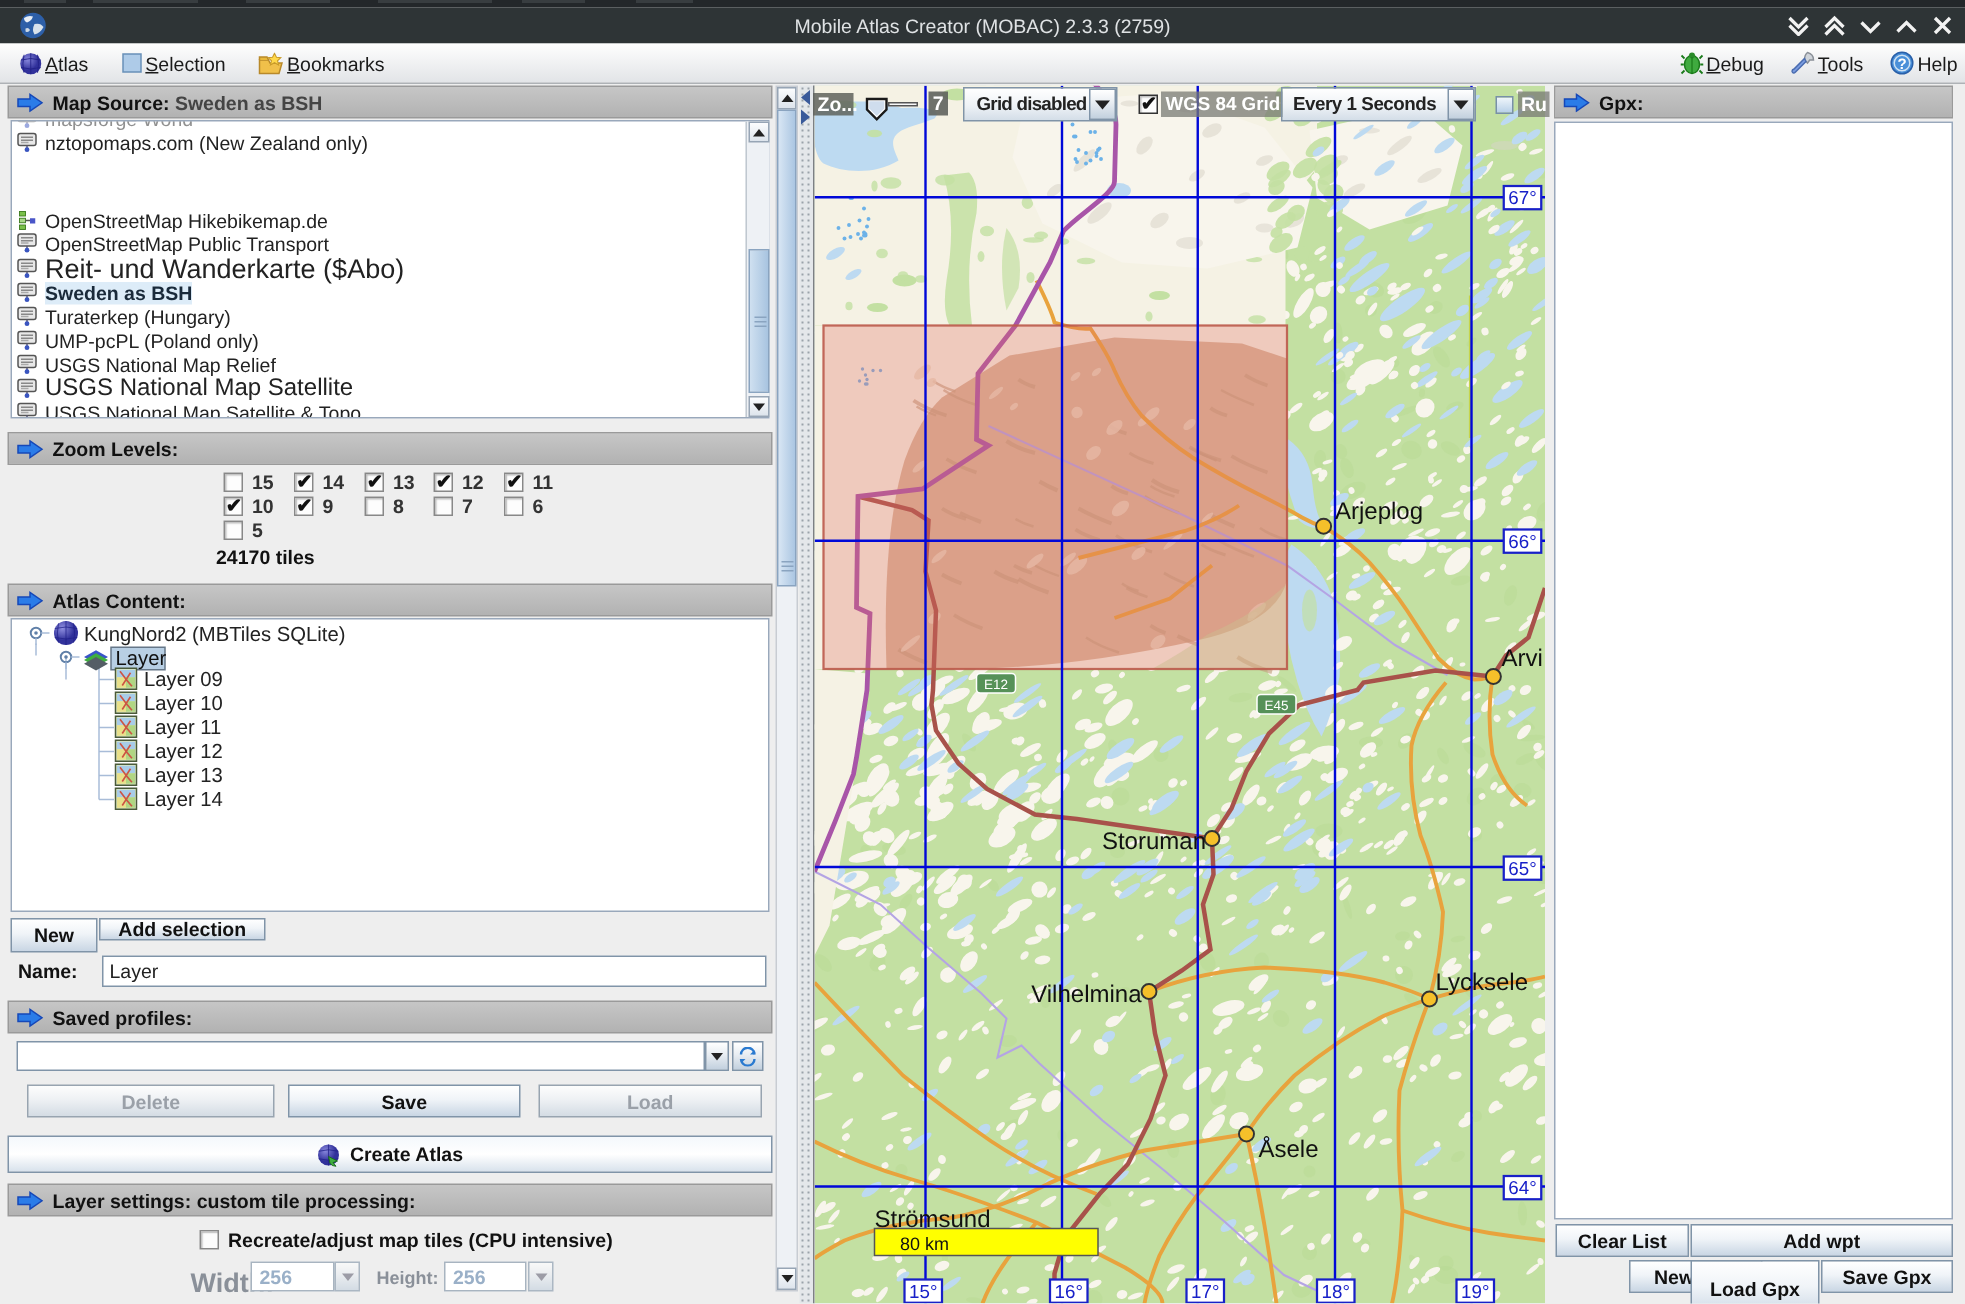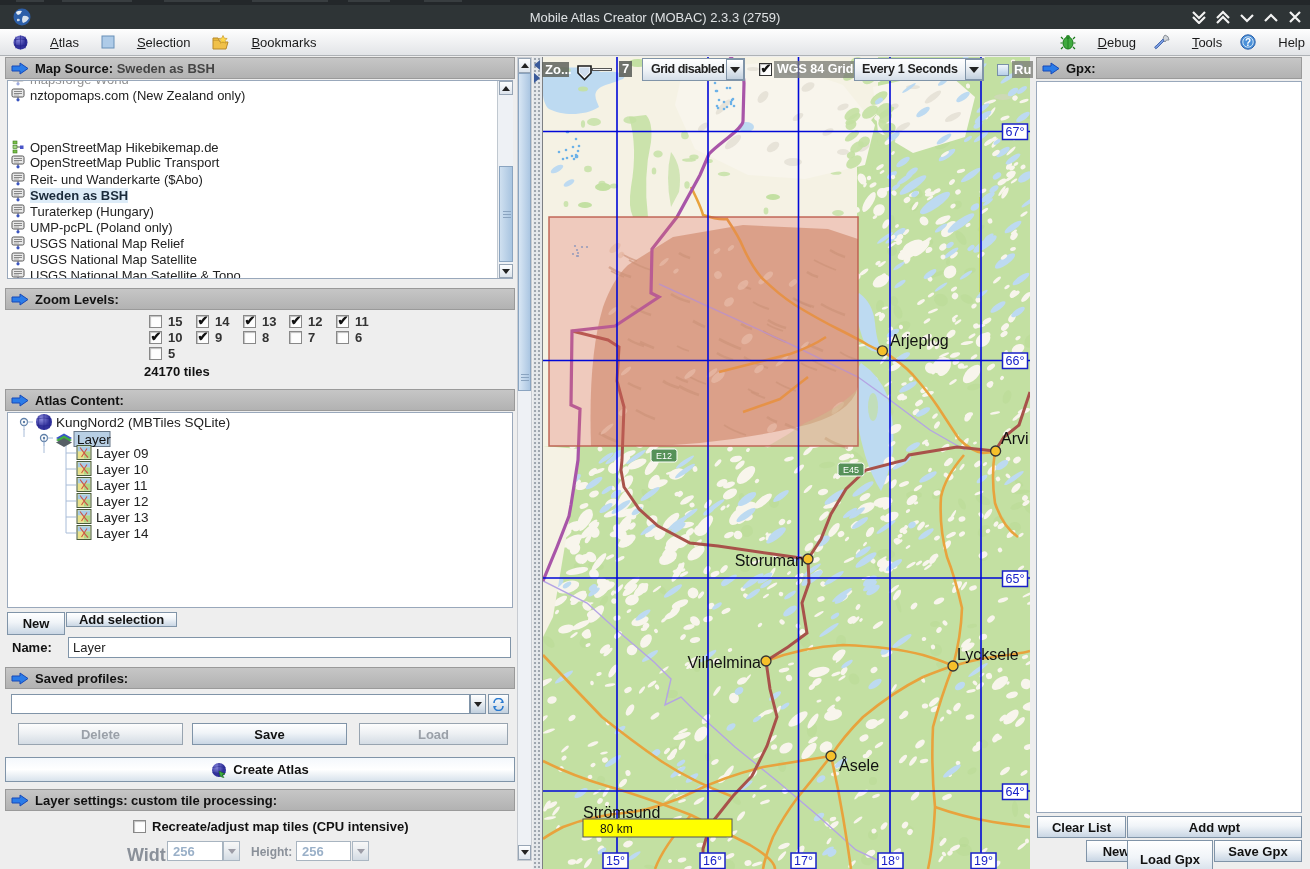--- a/index.html
+++ b/index.html
@@ -9,21 +9,21 @@
 .btn { background:linear-gradient(#ffffff,#f0f4f8 45%,#c9d6e4); border:1px solid #8094a8; font-size:13px; font-weight:bold; color:#111; display:flex; align-items:center; justify-content:center; }
 .btn.dis { color:#9aa0a8; background:linear-gradient(#fdfdfd,#eef1f4 45%,#d4dce4); border-color:#98a4b0; }
 .cb { width:13px; height:13px; background:#fdfdfd; border:1px solid #888; box-shadow:inset 1px 1px 1px rgba(0,0,0,0.25); position:absolute; }
 .cb.chk::after { content:"\2714"; position:absolute; left:0.5px; top:-3px; font-size:13px; color:#111; font-weight:bold; }
 .zlbl { position:absolute; font-size:13px; font-weight:bold; color:#333; }
 .white-box { position:absolute; background:#fff; border:1px solid #99a8bb; }
 .sb-btn { position:absolute; width:14px; height:14px; background:linear-gradient(#fcfdfe,#dde4ec); border:1px solid #97a5b5; display:flex; align-items:center; justify-content:center; }
 .tri-up { width:0; height:0; border-left:4px solid transparent; border-right:4px solid transparent; border-bottom:5px solid #222; }
 .tri-down { width:0; height:0; border-left:4px solid transparent; border-right:4px solid transparent; border-top:5px solid #222; }
 .combo-arrow { background:linear-gradient(#ffffff,#e8edf2 45%,#c2d0de); border:1px solid #8094a8; display:flex; align-items:center; justify-content:center; position:absolute; }
-.mi { display:flex; align-items:center; gap:22px; font-size:13px; color:#1a1a1a; }
+.mi { display:flex; align-items:center; gap:2px; font-size:13px; color:#1a1a1a; }
 .mi u { text-decoration:underline; }
 .map-ov { position:absolute; color:#fff; font-weight:bold; font-size:13px; }
 </style></head><body>
 <div class="abs" style="left:0;top:0;width:1310px;height:5px;background:#23272a">
 <div class="abs" style="left:16px;top:0;width:28px;height:2px;background:#383d40"></div>
 <div class="abs" style="left:62px;top:0;width:70px;height:2px;background:#383d40"></div>
 <div class="abs" style="left:164px;top:0;width:56px;height:2px;background:#383d40"></div>
 <div class="abs" style="left:252px;top:0;width:76px;height:2px;background:#383d40"></div>
 <div class="abs" style="left:348px;top:0;width:42px;height:2px;background:#383d40"></div>
 <div class="abs" style="left:424px;top:0;width:38px;height:2px;background:#383d40"></div>
@@ -149,21 +149,21 @@
         <svg width="14" height="14" viewBox="0 0 14 14" style="margin:0 5px 0 3px;flex:none">
           <rect x="1" y="1" width="12" height="8" rx="1.5" fill="#e8e8e8" stroke="#555"></rect>
           <line x1="3" y1="3.5" x2="11" y2="3.5" stroke="#888"></line>
           <line x1="3" y1="5.5" x2="11" y2="5.5" stroke="#888"></line>
           <line x1="3" y1="7" x2="8" y2="7" stroke="#aaa"></line>
           <line x1="7" y1="9" x2="7" y2="11" stroke="#557"></line>
           <circle cx="7" cy="11.8" r="1.6" fill="#3a55c0"></circle>
         </svg>
         <span style="white-space:nowrap">OpenStreetMap Public Transport</span>
       </div>
-<div style="height:16px;display:flex;align-items:center;font-size:13px;color:#222;">
+<div style="height:16px;display:flex;align-items:center;font-size:18px;color:#222;">
         <svg width="14" height="14" viewBox="0 0 14 14" style="margin:0 5px 0 3px;flex:none">
           <rect x="1" y="1" width="12" height="8" rx="1.5" fill="#e8e8e8" stroke="#555"></rect>
           <line x1="3" y1="3.5" x2="11" y2="3.5" stroke="#888"></line>
           <line x1="3" y1="5.5" x2="11" y2="5.5" stroke="#888"></line>
           <line x1="3" y1="7" x2="8" y2="7" stroke="#aaa"></line>
           <line x1="7" y1="9" x2="7" y2="11" stroke="#557"></line>
           <circle cx="7" cy="11.8" r="1.6" fill="#3a55c0"></circle>
         </svg>
         <span style="white-space:nowrap">Reit- und Wanderkarte ($Abo)</span>
       </div>
@@ -204,21 +204,21 @@
         <svg width="14" height="14" viewBox="0 0 14 14" style="margin:0 5px 0 3px;flex:none">
           <rect x="1" y="1" width="12" height="8" rx="1.5" fill="#e8e8e8" stroke="#555"></rect>
           <line x1="3" y1="3.5" x2="11" y2="3.5" stroke="#888"></line>
           <line x1="3" y1="5.5" x2="11" y2="5.5" stroke="#888"></line>
           <line x1="3" y1="7" x2="8" y2="7" stroke="#aaa"></line>
           <line x1="7" y1="9" x2="7" y2="11" stroke="#557"></line>
           <circle cx="7" cy="11.8" r="1.6" fill="#3a55c0"></circle>
         </svg>
         <span style="white-space:nowrap">USGS National Map Relief</span>
       </div>
-<div style="height:16px;display:flex;align-items:center;font-size:13px;color:#222;">
+<div style="height:16px;display:flex;align-items:center;font-size:16px;color:#222;">
         <svg width="14" height="14" viewBox="0 0 14 14" style="margin:0 5px 0 3px;flex:none">
           <rect x="1" y="1" width="12" height="8" rx="1.5" fill="#e8e8e8" stroke="#555"></rect>
           <line x1="3" y1="3.5" x2="11" y2="3.5" stroke="#888"></line>
           <line x1="3" y1="5.5" x2="11" y2="5.5" stroke="#888"></line>
           <line x1="3" y1="7" x2="8" y2="7" stroke="#aaa"></line>
           <line x1="7" y1="9" x2="7" y2="11" stroke="#557"></line>
           <circle cx="7" cy="11.8" r="1.6" fill="#3a55c0"></circle>
         </svg>
         <span style="white-space:nowrap">USGS National Map Satellite</span>
       </div>

